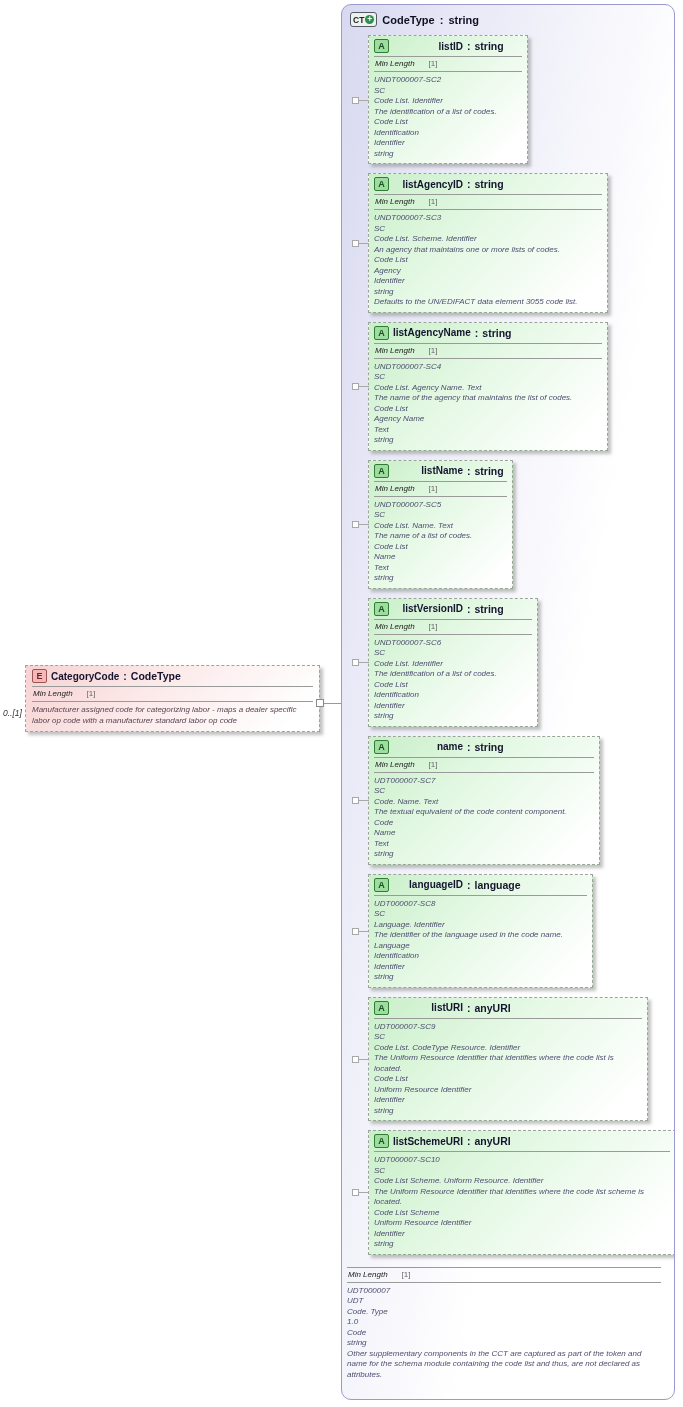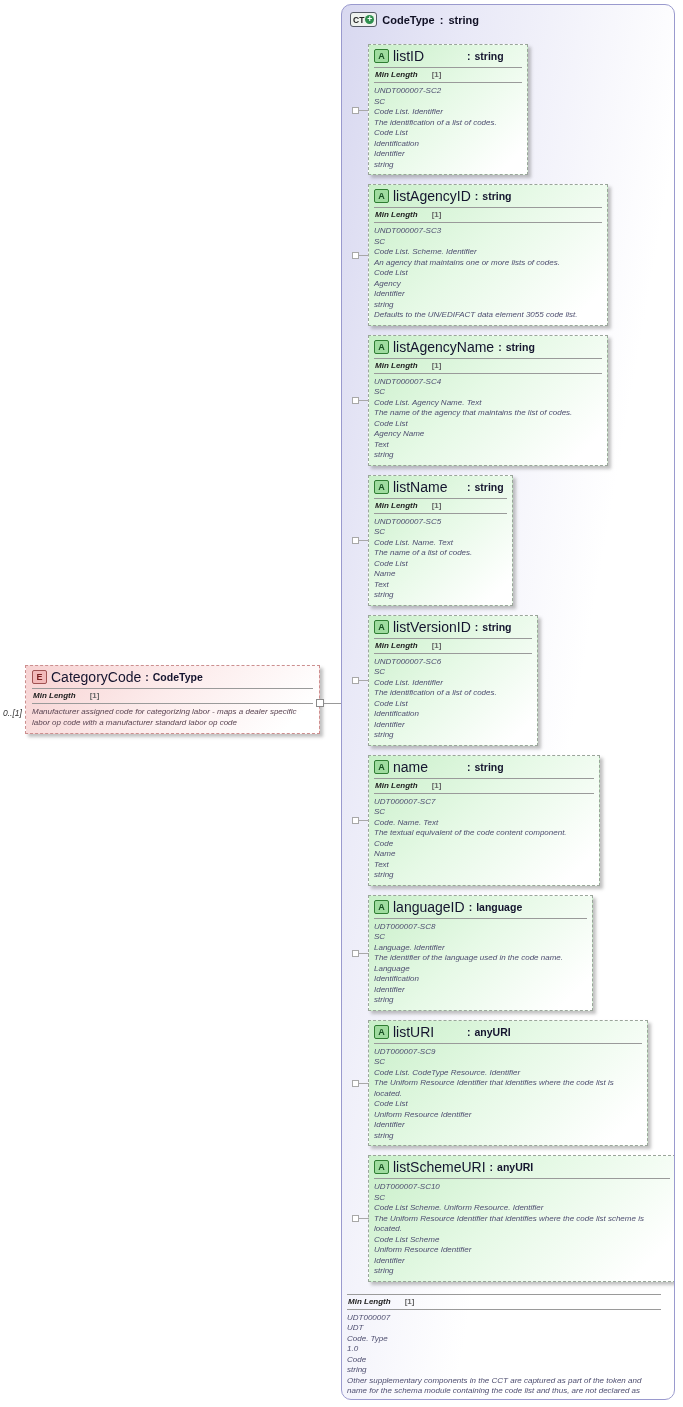--- a/index.html
+++ b/index.html
@@ -8,21 +8,21 @@
 
   
   .ct-box {
     position:absolute; left:341px; top:4px; width:334px; height:1396px;
     box-sizing:border-box;
     border:1px solid #9a9ace; border-radius:10px;
     background:linear-gradient(100deg,#d8d8f0 0%, #e9e9f7 22%, #ffffff 62%);
     padding:7px 5px 6px 0;
     overflow:hidden;
   }
-  .ct-header { display:flex; align-items:center; gap:5px; padding-left:8px; margin-bottom:17px; }
+  .ct-header { display:flex; align-items:center; gap:5px; padding-left:8px; margin-bottom:8px; }
   .ct-badge {
     display:inline-flex; align-items:center; gap:1px;
     border:1px solid #555a66; border-radius:3px; background:#eef2ee;
     padding:0 2px; height:13px;
   }
   .ct-badge-text { font-size:8.5px; font-weight:bold; color:#222; letter-spacing:0; }
   .plus-icon {
     display:inline-block; width:9px; height:9px; border-radius:50%;
     background:#2f8f4e; color:#fff; font-size:8.5px; line-height:9px; text-align:center; font-weight:bold;
   }
@@ -52,24 +52,24 @@
   .attr-column .attr-box:nth-child(9){ width:308px; }
 
   .box-header { display:flex; align-items:center; gap:4px; padding-bottom:3px; border-bottom:1px solid #9a9a9a; }
   .badge {
     flex:0 0 auto; width:13px; height:12px; border-radius:2px;
     display:flex; align-items:center; justify-content:center;
     font-size:9px; font-weight:bold;
   }
   .a-badge { background:#9fdc9f; border:1px solid #2e7d32; color:#174f22; }
   .e-badge { background:#f2b9b9; border:1px solid #a05252; color:#7a1f1f; }
-  .attr-name { font-size:14px; font-weight:normal; color:#14142e; min-width:70px; }
+  .attr-name { font-size:10px; font-weight:bold; color:#14142e; min-width:70px;text-align:right; }
   .attr-sep,.attr-type { font-size:10.5px; font-weight:bold; color:#14142e; }
 
-  .facet-row { display:flex; gap:14px; align-items:baseline; padding:2px 1px 3px 1px; border-bottom:1px solid #9a9a9a;font-weight:bold; }
+  .facet-row { display:flex; gap:14px; align-items:baseline; padding:2px 1px 3px 1px; border-bottom:1px solid #9a9a9a; }
   .facet-name { font-size:8px; font-style:italic; color:#222; }
   .facet-value { font-size:8px; color:#666; }
 
   .details { padding-top:3px; }
   .detail-line { font-size:8px; font-style:italic; line-height:10.5px; color:#4e4e70; }
 
   
   .ct-facets { margin:12px 8px 0 5px; }
   .ct-facet-row { border-top:1px solid #9a9a9a; padding-top:2px; }
 

